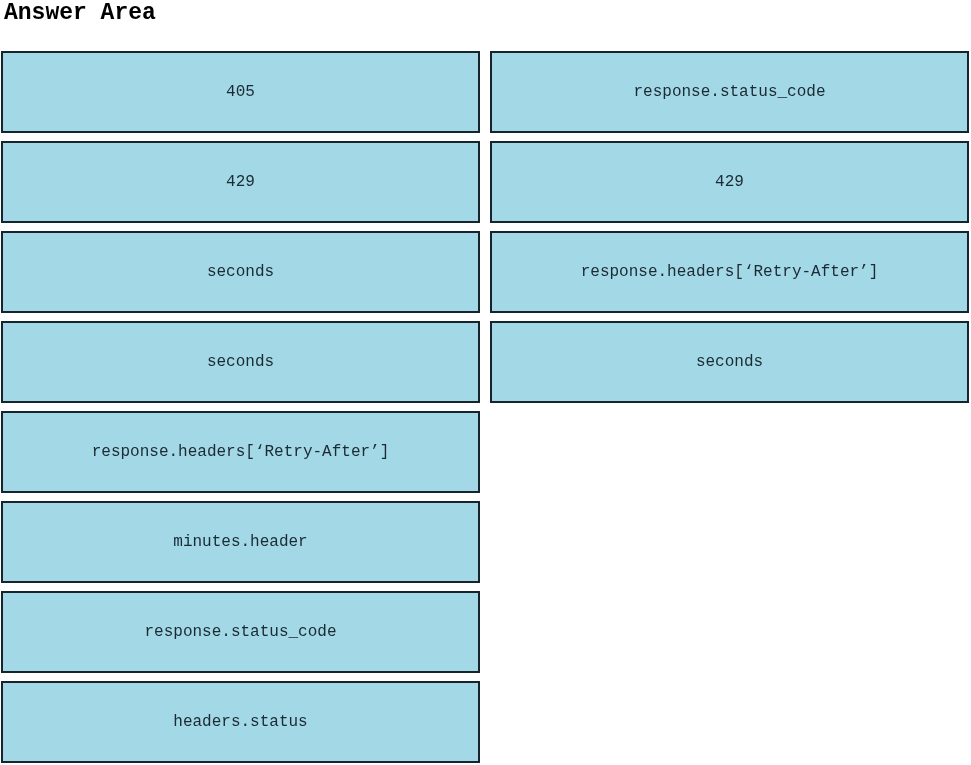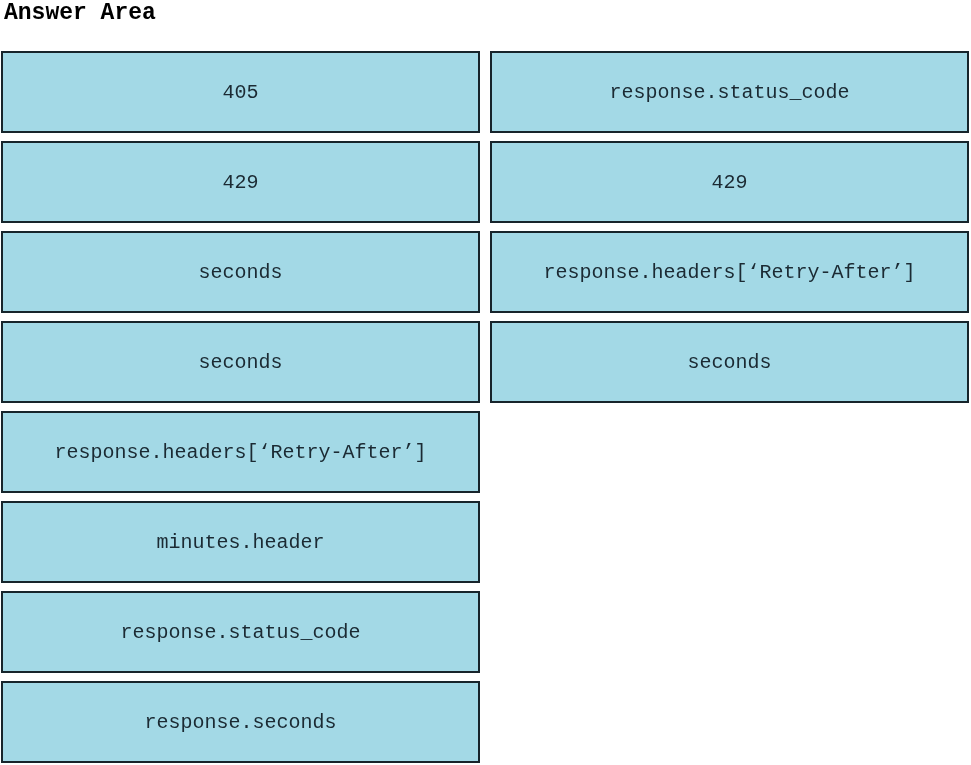--- a/index.html
+++ b/index.html
@@ -48,21 +48,21 @@
     width: 479px;
   }
   .box {
     width: 479px;
     height: 82px;
     background: var(--box-fill);
     border: 2px solid var(--box-border);
     display: flex;
     align-items: center;
     justify-content: center;
-    font-size: 20px;
+    font-size: 16px;
     color: var(--box-text);
     text-align: center;
     cursor: move;
     user-select: none;
   }
 </style>
 </head>
 <body>
 
 <div class="page">
@@ -70,21 +70,21 @@
 
   <div class="columns">
     <div class="col" id="left-col">
         <div class="box">405</div>
         <div class="box">429</div>
         <div class="box">seconds</div>
         <div class="box">seconds</div>
         <div class="box">response.headers[‘Retry-After’]</div>
         <div class="box">minutes.header</div>
         <div class="box">response.status_code</div>
-        <div class="box">response.seconds</div>
+        <div class="box">headers.status</div>
       </div>
     <div class="col" id="right-col">
         <div class="box">response.status_code</div>
         <div class="box">429</div>
         <div class="box">response.headers[‘Retry-After’]</div>
         <div class="box">seconds</div>
       </div>
   </div>
 </div>
 

